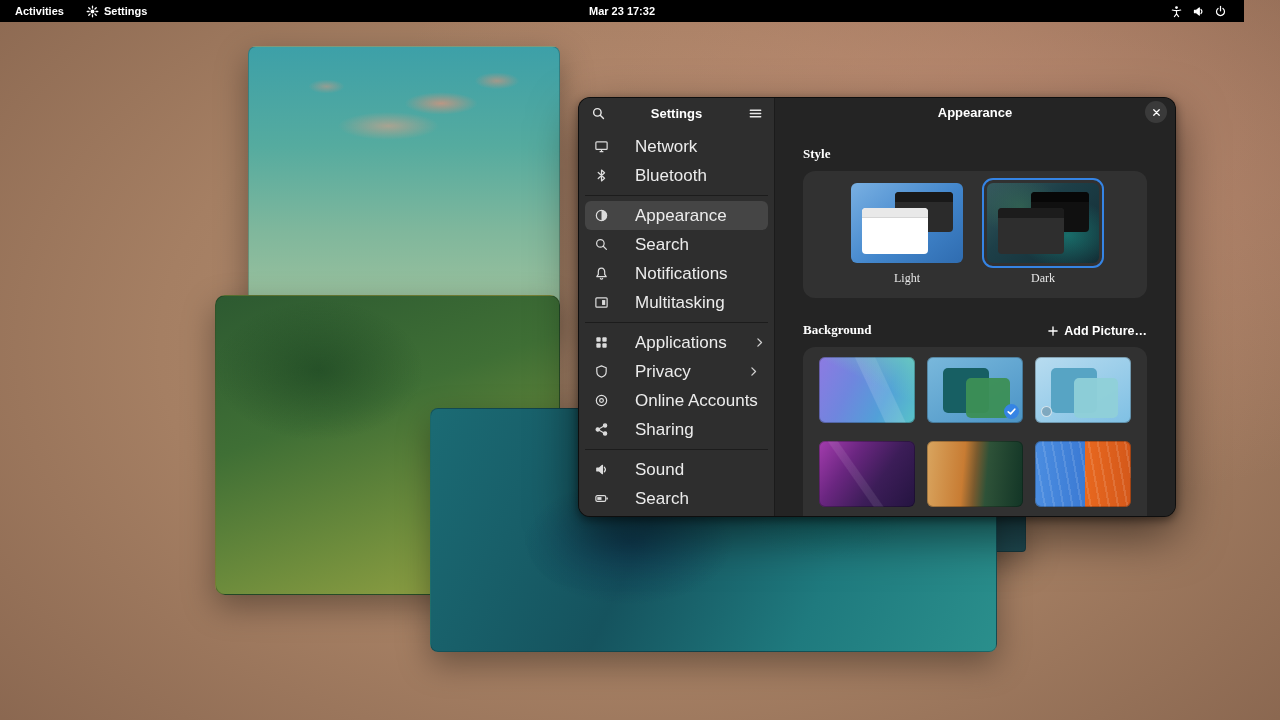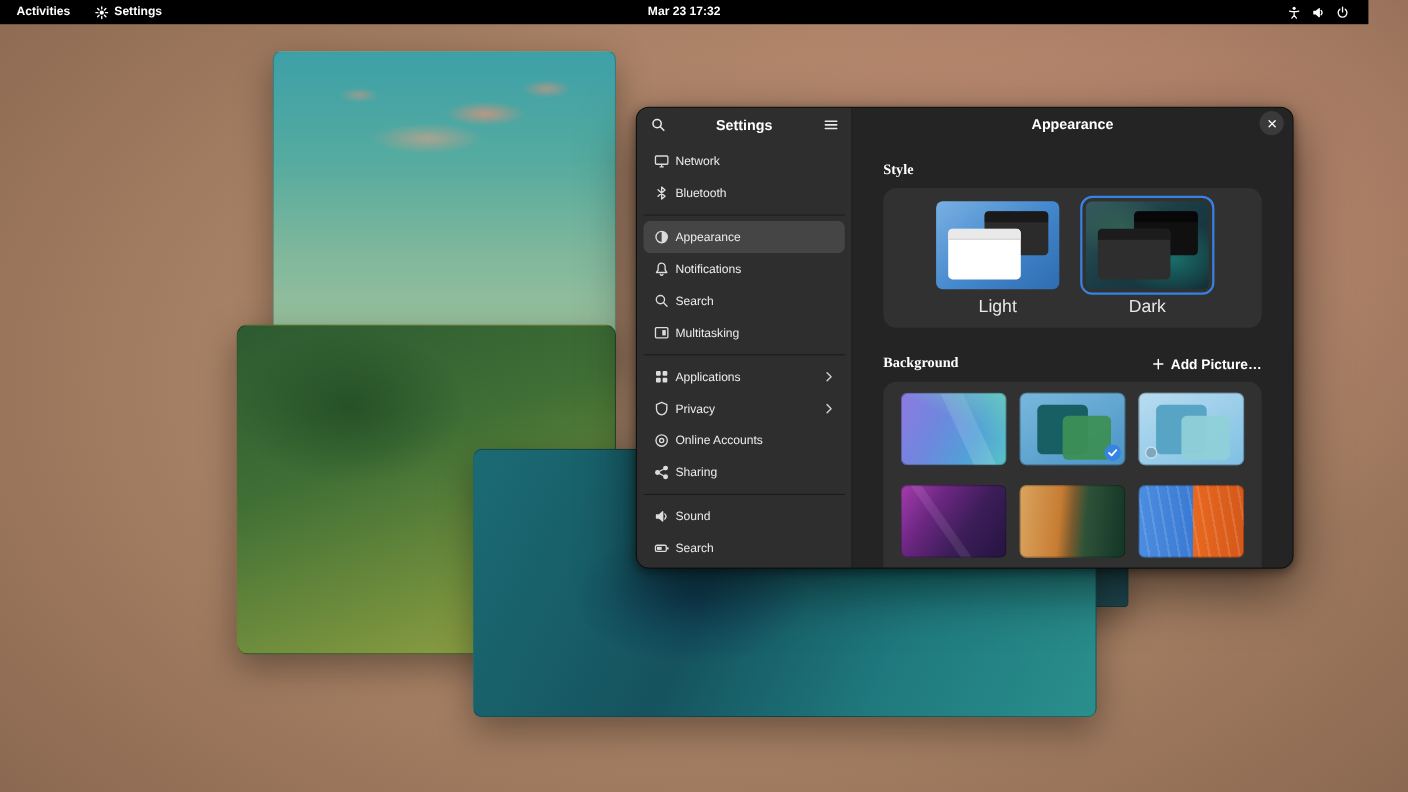--- a/index.html
+++ b/index.html
@@ -53,22 +53,22 @@
 
   
   .sidebar { width:196px; flex:none; background:#2e2e2e; border-right:1px solid #1b1b1b;
     display:flex; flex-direction:column; }
   .sb-header { height:30px; flex:none; display:flex; align-items:center; padding:0 7px; position:relative; }
   .sb-title { position:absolute; left:0; right:0; text-align:center; font-size:13px; font-weight:700; color:#fff; pointer-events:none; }
   .icon-btn { width:24px; height:24px; border:none; background:transparent; color:#e8e8e8;
     border-radius:6px; display:flex; align-items:center; justify-content:center; }
   .sb-header .spacer { flex:1; }
   .side-nav { padding:4px 6px 6px; }
-  .side-item { height:29px; display:flex; align-items:center; gap:5px; padding:0 8px;
-    border-radius:6px; color:#ececec; font-size:11px; }
+  .side-item { height:29px; display:flex; align-items:center; gap:26px; padding:0 8px;
+    border-radius:6px; color:#ececec; font-size:17px; }
   .side-item.selected { background:#454545; }
   .side-item .icn { width:16px; height:16px; flex:none; color:#dcdcdc; display:flex; align-items:center; justify-content:center; }
   .side-item .chev { margin-left:auto; color:#cfcfcf; display:flex; }
   .sep { height:1px; background:rgba(0,0,0,0.38); margin:5px 0; }
 
   
   .content { flex:1; display:flex; flex-direction:column; background:#242424; }
   .content-header { height:28px; flex:none; display:flex; align-items:center; justify-content:center; position:relative; }
   .content-title { font-size:13px; font-weight:700; color:#fff; }
   .win-close { position:absolute; right:8px; top:3px; width:22px; height:22px; border-radius:50%;
@@ -91,21 +91,21 @@
   .mini-win { position:absolute; border-radius:4px; overflow:hidden; }
   .mini-head { height:10px; }
   .lp-back { right:10px; top:9px; width:58px; height:40px; background:#2b2b2b; }
   .lp-back .mini-head { background:#191919; }
   .lp-front { left:11px; bottom:9px; width:66px; height:46px; background:#ffffff; }
   .lp-front .mini-head { background:#e9e9e9; border-bottom:1px solid #d5d5d5; }
   .dp-back { right:10px; top:9px; width:58px; height:40px; background:#101010; }
   .dp-back .mini-head { background:#070707; }
   .dp-front { left:11px; bottom:9px; width:66px; height:46px; background:#2e2e2e; }
   .dp-front .mini-head { background:#1c1c1c; }
-  .style-label { font-size:16px; color:#e8e8e8; }
+  .style-label { font-size:12px; color:#e8e8e8;font-family:Liberation Serif, serif; }
 
   .bg-row { margin-top:20px; height:20px; display:flex; align-items:flex-end; justify-content:space-between; }
   .add-pic { display:flex; align-items:center; gap:5px; background:none; border:none;
     color:#fff; font-size:12.5px; font-weight:700; font-family:inherit; }
   .bg-card { margin-top:9px; height:180px; padding:10px 16px; }
   .bg-grid { display:grid; grid-template-columns:repeat(3,96px); gap:18px 12px; }
   .thumb { width:96px; height:66px; border-radius:6px; position:relative; overflow:hidden;
     box-shadow:inset 0 0 0 1px rgba(0,0,0,0.25); }
   .t1 { background:
       linear-gradient(205deg, rgba(110,210,185,0.75), transparent 42%),
@@ -234,36 +234,36 @@
           <svg class="sv" width="15" height="15" viewBox="0 0 16 16" fill="none" stroke="currentColor" stroke-width="1.3">
             <circle cx="8" cy="8" r="5.5"></circle>
             <path d="M8 2.5a5.5 5.5 0 0 1 0 11z" fill="currentColor" stroke="none"></path>
           </svg>
         </span>
         <span>Appearance</span>
       </div>
 
       <div class="side-item">
         <span class="icn">
+          <svg class="sv" width="15" height="15" viewBox="0 0 16 16" fill="none" stroke="currentColor" stroke-width="1.3" stroke-linecap="round">
+            <circle cx="6.8" cy="6.8" r="4"></circle>
+              <path d="M9.9 9.9l3.3 3.3"></path>
+          </svg>
+        </span>
+        <span>Search</span>
+      </div>
+
+      <div class="side-item">
+        <span class="icn">
           <svg class="sv" width="15" height="15" viewBox="0 0 16 16" fill="none" stroke="currentColor" stroke-width="1.3" stroke-linejoin="round" stroke-linecap="round">
             <path d="M8 2.3c-2.4 0-3.4 1.9-3.4 3.9V9L3 11.4h10L11.4 9V6.2c0-2-1-3.9-3.4-3.9z"></path>
             <path d="M6.8 13.3a1.3 1.3 0 0 0 2.4 0"></path>
           </svg>
         </span>
         <span>Notifications</span>
-      </div>
-
-      <div class="side-item">
-        <span class="icn">
-          <svg class="sv" width="15" height="15" viewBox="0 0 16 16" fill="none" stroke="currentColor" stroke-width="1.3" stroke-linecap="round">
-            <circle cx="6.8" cy="6.8" r="4"></circle>
-              <path d="M9.9 9.9l3.3 3.3"></path>
-          </svg>
-        </span>
-        <span>Search</span>
       </div>
 
       <div class="side-item">
         <span class="icn">
           <svg class="sv" width="15" height="15" viewBox="0 0 16 16" fill="none" stroke="currentColor" stroke-width="1.3" stroke-linejoin="round">
             <rect x="2" y="3" width="12" height="10" rx="1"></rect>
             <rect x="8.6" y="5.4" width="3.4" height="5.2" fill="currentColor" stroke="none"></rect>
           </svg>
         </span>
         <span>Multitasking</span>

